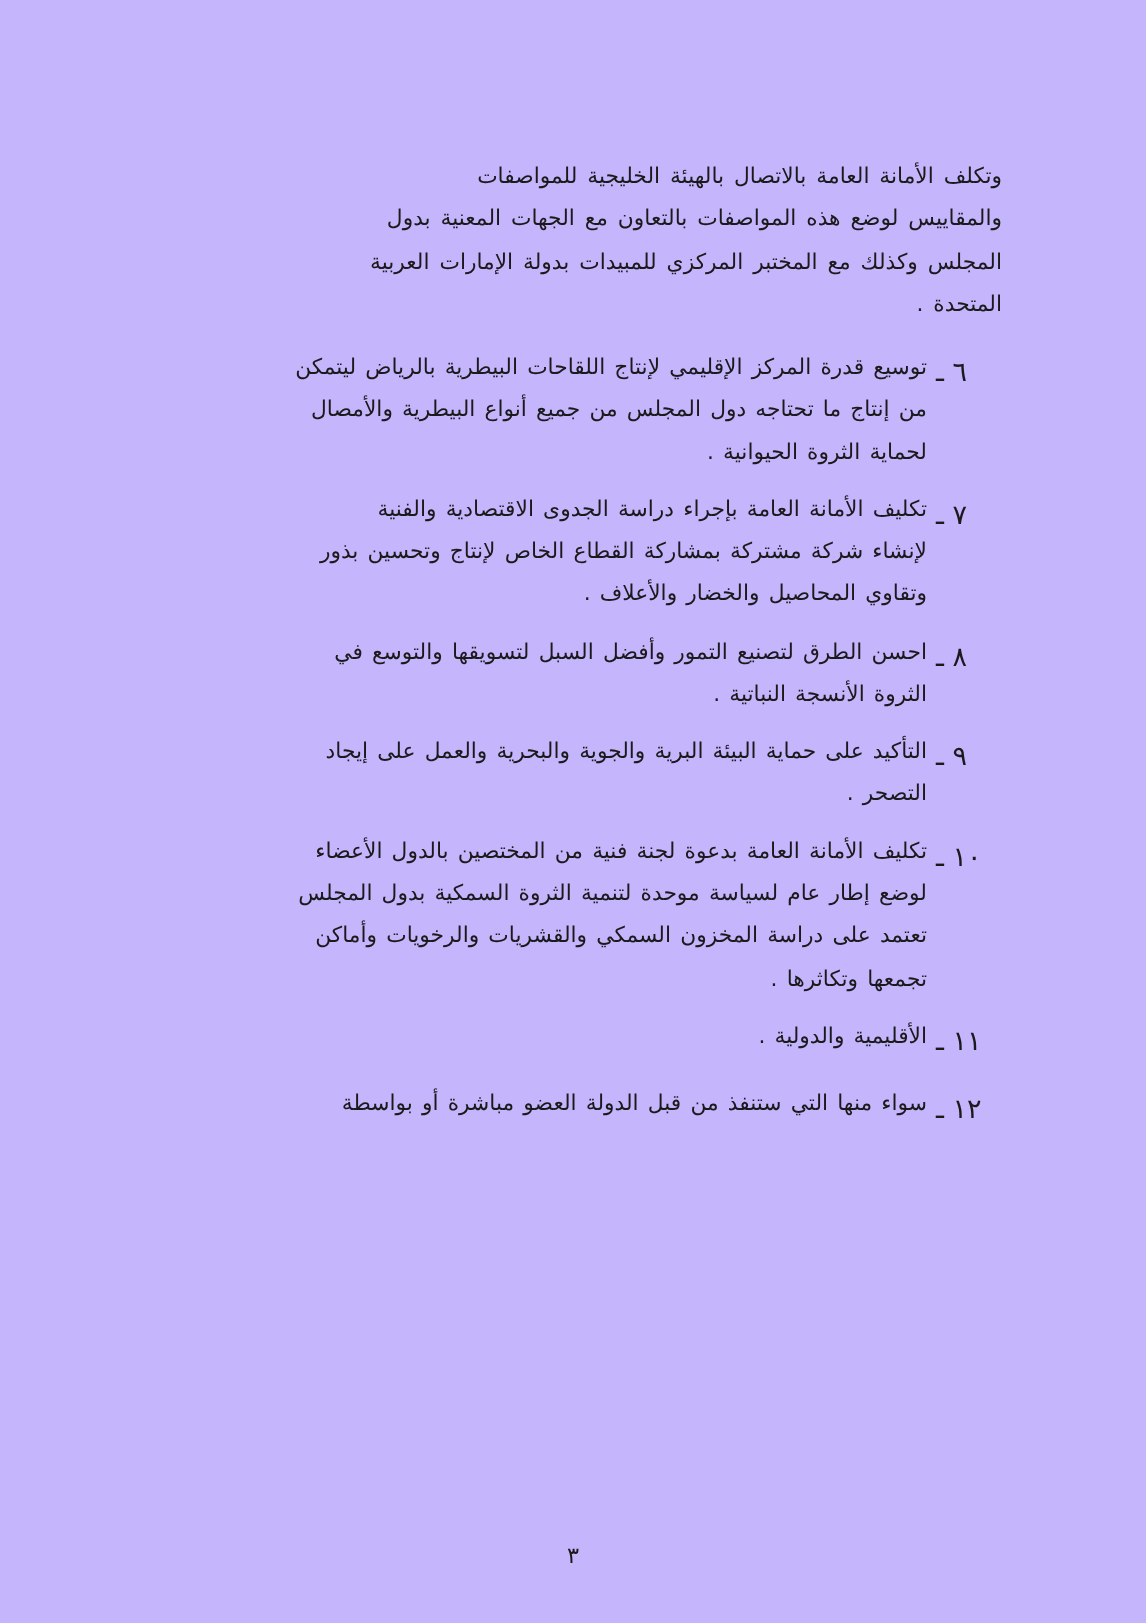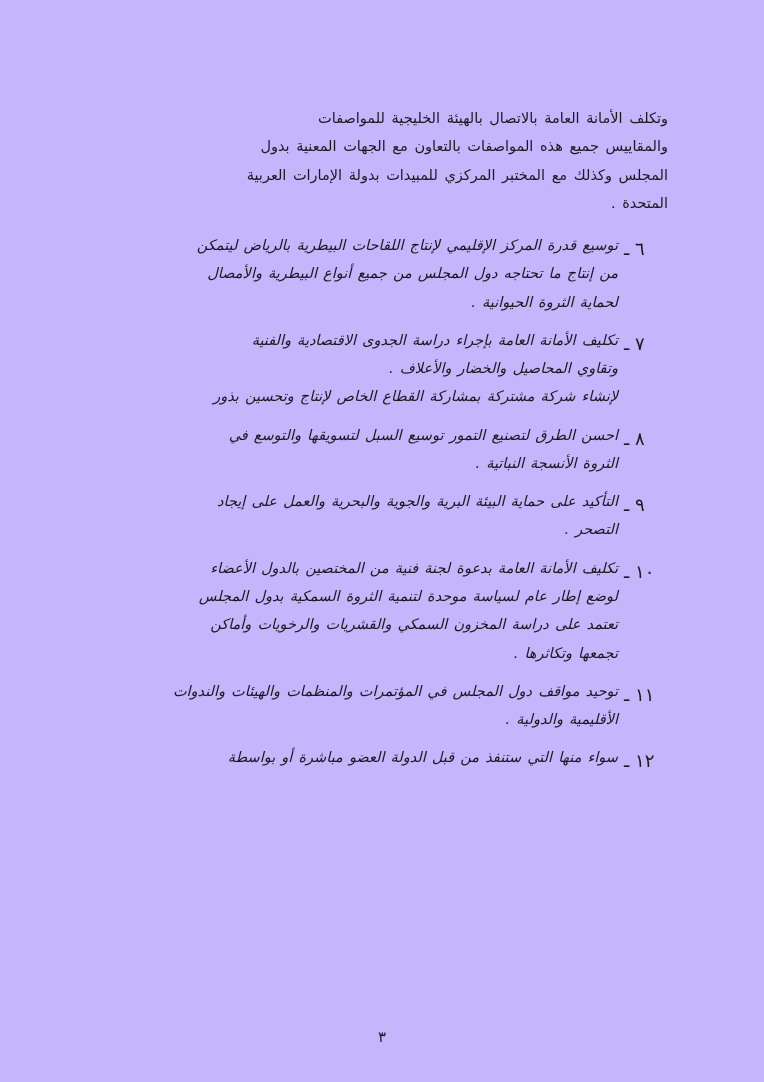--- a/index.html
+++ b/index.html
@@ -68,41 +68,40 @@
   .clause-body {
     flex: 1 1 auto;
     font-size: 14.5px;
     line-height: 1.95;
     text-align: justify;
     text-align-last: right;
     word-spacing: 1.5px;
   }
   .clause-line {
     display: block;
-    font-style: italic;
   }
   .page-number {
     position: absolute;
     bottom: 36px;
     left: 0;
     right: 0;
     text-align: center;
     font-size: 15px;
     color: #1a1a1a;
   }
 </style>
 </head>
 <body>
 
 <div class="page">
   <div class="content">
 
     <p class="intro">
       <span class="intro-line">وتكلف الأمانة العامة بالاتصال بالهيئة الخليجية للمواصفات</span>
-      <span class="intro-line">والمقاييس جميع هذه المواصفات بالتعاون مع الجهات المعنية بدول</span>
+      <span class="intro-line">والمقاييس لوضع هذه المواصفات بالتعاون مع الجهات المعنية بدول</span>
       <span class="intro-line">المجلس وكذلك مع المختبر المركزي للمبيدات بدولة الإمارات العربية</span>
       <span class="intro-line">المتحدة .</span>
     </p>
 
     <ol class="clause-list">
 
       <li class="clause">
         <span class="clause-num">
           <span>٦</span>
           <span>ـ</span>
@@ -114,32 +113,32 @@
         </span>
       </li>
 
       <li class="clause">
         <span class="clause-num">
           <span>٧</span>
           <span>ـ</span>
         </span>
         <span class="clause-body">
           <span class="clause-line">تكليف الأمانة العامة بإجراء دراسة الجدوى الاقتصادية والفنية</span>
+          <span class="clause-line">لإنشاء شركة مشتركة بمشاركة القطاع الخاص لإنتاج وتحسين بذور</span>
           <span class="clause-line">وتقاوي المحاصيل والخضار والأعلاف .</span>
-          <span class="clause-line">لإنشاء شركة مشتركة بمشاركة القطاع الخاص لإنتاج وتحسين بذور</span>
         </span>
       </li>
 
       <li class="clause">
         <span class="clause-num">
           <span>٨</span>
           <span>ـ</span>
         </span>
         <span class="clause-body">
-          <span class="clause-line">احسن الطرق لتصنيع التمور توسيع السبل لتسويقها والتوسع في</span>
+          <span class="clause-line">احسن الطرق لتصنيع التمور وأفضل السبل لتسويقها والتوسع في</span>
           <span class="clause-line">الثروة الأنسجة النباتية .</span>
         </span>
       </li>
 
       <li class="clause">
         <span class="clause-num">
           <span>٩</span>
           <span>ـ</span>
         </span>
         <span class="clause-body">
@@ -160,21 +159,20 @@
           <span class="clause-line">تجمعها وتكاثرها .</span>
         </span>
       </li>
 
       <li class="clause">
         <span class="clause-num">
           <span>١١</span>
           <span>ـ</span>
         </span>
         <span class="clause-body">
-          <span class="clause-line">توحيد مواقف دول المجلس في المؤتمرات والمنظمات والهيئات والندوات</span>
           <span class="clause-line">الأقليمية والدولية .</span>
         </span>
       </li>
 
       <li class="clause">
         <span class="clause-num">
           <span>١٢</span>
           <span>ـ</span>
         </span>
         <span class="clause-body">

